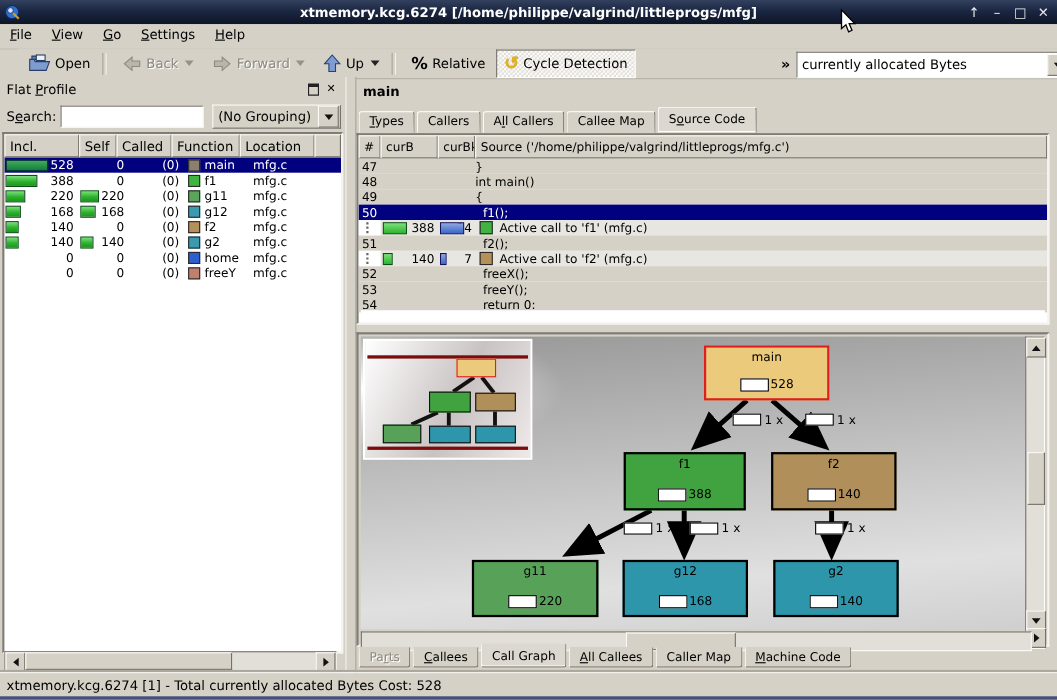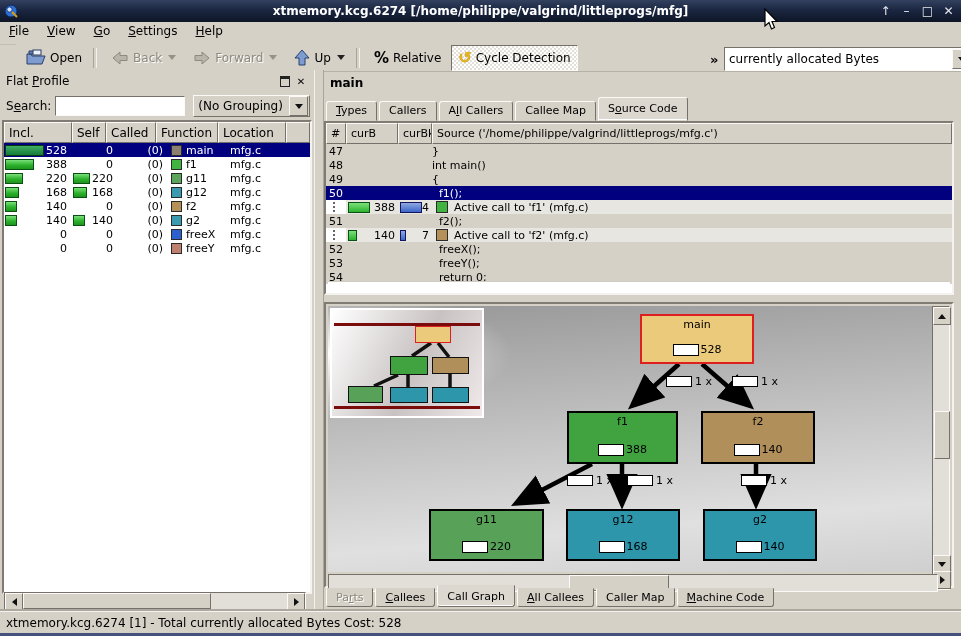--- a/index.html
+++ b/index.html
@@ -365,21 +365,21 @@
               <span>0</span>
             </span>
             <span class="fp-cell num" style="width: 46px;">
               <span>0</span>
             </span>
             <span class="fp-cell num" style="width: 50px;">
               <span>(0)</span>
             </span>
             <span class="fp-cell" style="width: 62px;">
               <span class="swatch" style="background: rgb(46, 95, 206);"></span>
-              <span>freeX</span>
+              <span>home</span>
             </span>
             <span class="fp-cell" style="width: 68px;">
               <span>mfg.c</span>
             </span>
           </div>
           <div class="fp-row">
             <span class="fp-cell num" style="width: 68px;">
               <span>0</span>
             </span>
             <span class="fp-cell num" style="width: 46px;">

